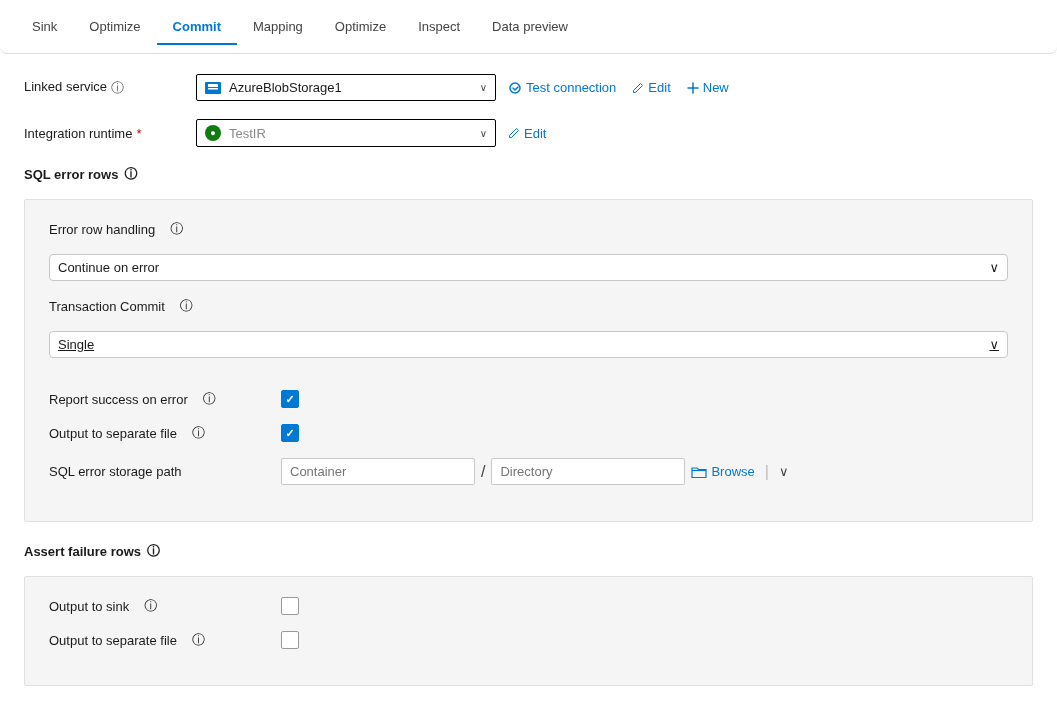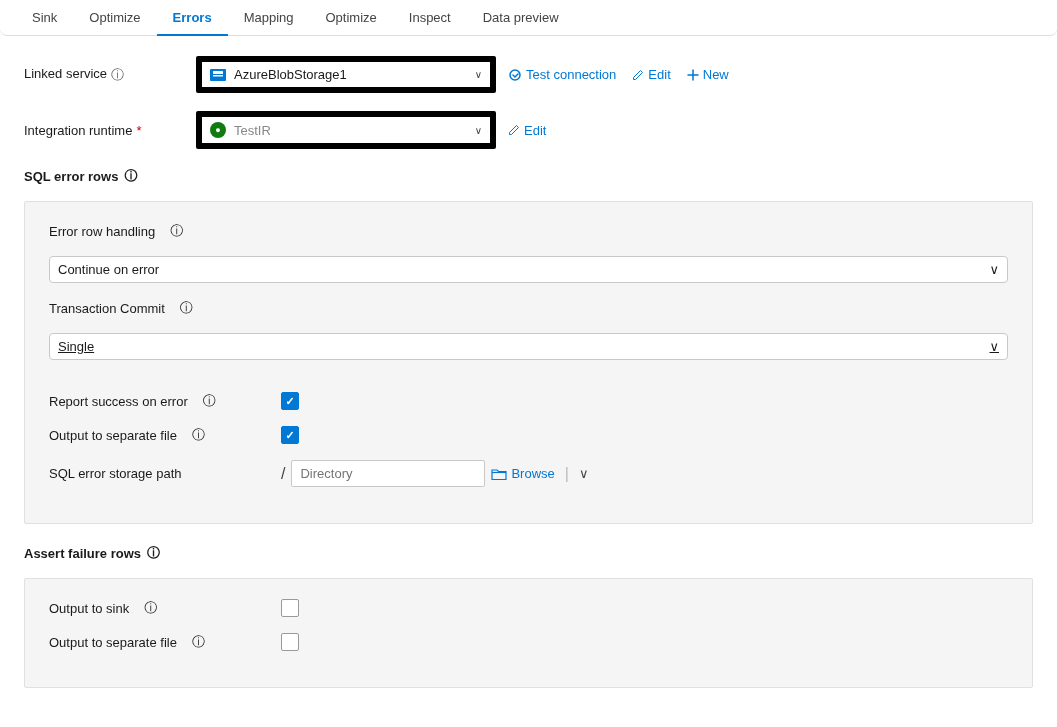--- a/index.html
+++ b/index.html
@@ -1,21 +1,21 @@
 <!DOCTYPE html>
 <html><head>
   <meta charset="utf-8">
   <style>
     * { box-sizing: border-box; margin: 0; padding: 0; }
     body { font-family: 'Segoe UI', Arial, sans-serif; font-size: 13px; color: #1a1a1a; background: #fff; }
 
     .tab-bar {
       display: flex;
       border-bottom: 1px solid #ddd;
-      padding: 0 16px;
+      padding: 9px 16px;
       border-radius: 7px;
     }
     .tab-item {
       padding: 10px 16px;
       cursor: pointer;
       color: #444;
       font-size: 13px;
       position: relative;
       white-space: nowrap;
     }
@@ -54,21 +54,21 @@
 
     .form-label .info-icon {
       color: #666;
       font-size: 13px;
       cursor: default;
     }
 
     .dropdown-select {
       display: flex;
       align-items: center;
-      border: 6px solid #000000;
+      border: 1px solid #000000;
       background: #fff;
       border-radius: 2px;
       padding: 5px 8px;
       min-width: 300px;
       cursor: pointer;
       justify-content: space-between;
     }
 
     .dropdown-select .select-left {
       display: flex;
@@ -230,21 +230,21 @@
       color: white;
       font-size: 9px;
     }
   </style>
 </head>
 <body>
 
 <div class="tab-bar">
 <div class="tab-item">Sink</div>
     <div class="tab-item">Optimize</div>
-    <div class="tab-item active">Errors</div>
+    <div class="tab-item active">Commit</div>
     <div class="tab-item">Mapping</div>
     <div class="tab-item">Optimize</div>
     <div class="tab-item">Inspect</div>
     <div class="tab-item">Data preview</div>
   </div>
 
 <div class="content">
 
   <div class="form-row">
     <div class="form-label">
@@ -355,20 +355,21 @@
         <span class="info-icon">ⓘ</span>
       </div>
       <div class="checkbox-blue"></div>
     </div>
 
     <div class="inner-form-row">
       <div class="inner-label">
         <span>SQL error storage path</span>
       </div>
       <div class="storage-path-row">
+        <input type="text" class="path-input" placeholder="Container" style="">
         <span class="path-separator">/</span>
         <input type="text" class="path-input" placeholder="Directory" style="">
         <div class="browse-btn">
           <svg width="16" height="14" viewBox="0 0 16 14" fill="none">
             <path d="M1 3h5l1.5 1.5H15v8H1V3z" fill="none" stroke="#0078d4" stroke-width="1.2"></path>
             <path d="M1 5.5h14" stroke="#0078d4" stroke-width="1.2"></path>
           </svg>
           <span>Browse</span>
         </div>
         <span class="browse-separator">|</span>

